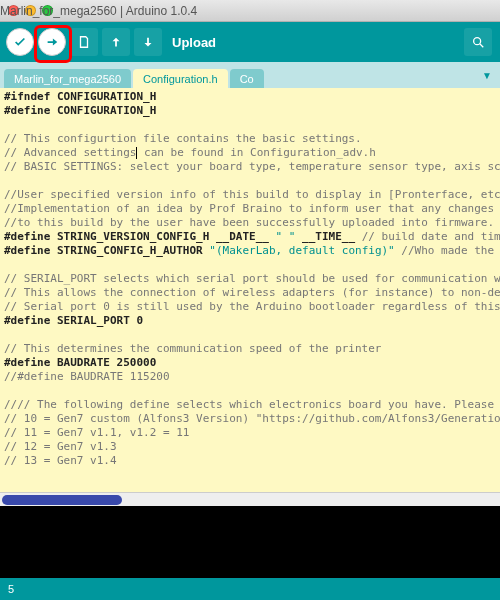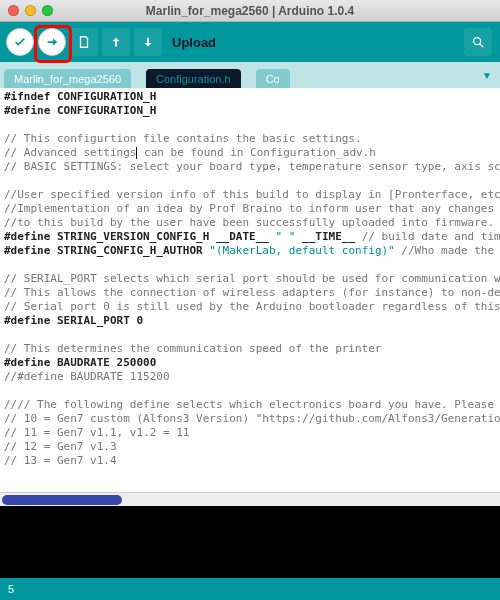--- a/index.html
+++ b/index.html
@@ -19,21 +19,21 @@
     display: flex;
     align-items: center;
     padding: 0 8px;
     position: relative;
   }
   .traffic { display: flex; gap: 6px; }
   .tl { width: 11px; height: 11px; border-radius: 50%; border: 1px solid rgba(0,0,0,.2); }
   .tl.red { background: #ff5f57; }
   .tl.yel { background: #ffbd2e; }
   .tl.grn { background: #28c940; }
-  .title { position: absolute; left: 0; right: 0; text-align: center; color: #555; font-size: 12px; font-weight: bold; }
+  .title { position: absolute; left: 0; right: 0; text-align: left; color: #555; font-size: 12px; }
   
   .toolbar {
     height: 40px;
     background: #00979d;
     display: flex;
     align-items: center;
     padding: 0 6px;
     gap: 2px;
   }
   .tbtn {
@@ -50,51 +50,51 @@
   .highlight-box {
     position: absolute;
     border: 3px solid #f00;
     border-radius: 6px;
     left: 34px; top: 25px;
     width: 38px; height: 38px;
     pointer-events: none;
     z-index: 10;
   }
   .tbtn svg { width: 14px; height: 14px; }
-  .tool-label { color: #0f172a; margin-left: 6px; font-size: 13px; font-weight: bold;}
+  .tool-label { color: #ffffff; margin-left: 6px; font-size: 13px; font-weight: bold;}
   .tool-spacer { flex: 1; }
   
   .tabbar {
     height: 26px;
     background: #bfe4e6;
     display: flex;
     align-items: flex-end;
     padding: 0 4px;
     gap: 2px;
     position: relative;
   }
   .tab {
     padding: 4px 10px 3px 10px;
     background: #7fcbcd;
     color: #fff;
     font-size: 11px;
     border-radius: 4px 4px 0 0;
     white-space: nowrap;
     cursor: pointer;
   }
-  .tab.active { background: #0f172a; color: #00979d; }
+  .tab.active { background: #fef9c3; color: #00979d; }
   .tab-overflow {
     position: absolute; right: 4px; top: 4px;
     width: 18px; height: 18px; color: #00979d;
     font-size: 10px; display:flex; align-items:center; justify-content:center;
     cursor: pointer;
   }
   
   .editor-wrap {
-    background: #ffffff;
+    background: #fef9c3;
     height: 418px;
     overflow: hidden;
     position: relative;
   }
   .editor {
     padding: 2px 4px;
     font-family: Monaco, Menlo, monospace;
     font-size: 11px;
     line-height: 14px;
     white-space: pre;
@@ -180,21 +180,21 @@
     <svg viewBox="0 0 16 16">
         <circle cx="7" cy="7" r="4" fill="none" stroke="#fff" stroke-width="1.5"></circle>
         <line x1="10" y1="10" x2="14" y2="14" stroke="#fff" stroke-width="1.5"></line>
       </svg>
   </div>
 </div>
 
 <div class="highlight-box"></div>
 
 <div class="tabbar">
-  <div id="tabs-mount" style="display: flex; gap: 15px;">
+  <div id="tabs-mount" style="display: flex; gap: 2px;">
       <div class="tab">Marlin_for_mega2560</div>
       <div class="tab active">Configuration.h</div>
       <div class="tab">Co</div>
     </div>
   <div class="tab-overflow">
     <span>▼</span>
   </div>
 </div>
 
 <div class="editor-wrap">

